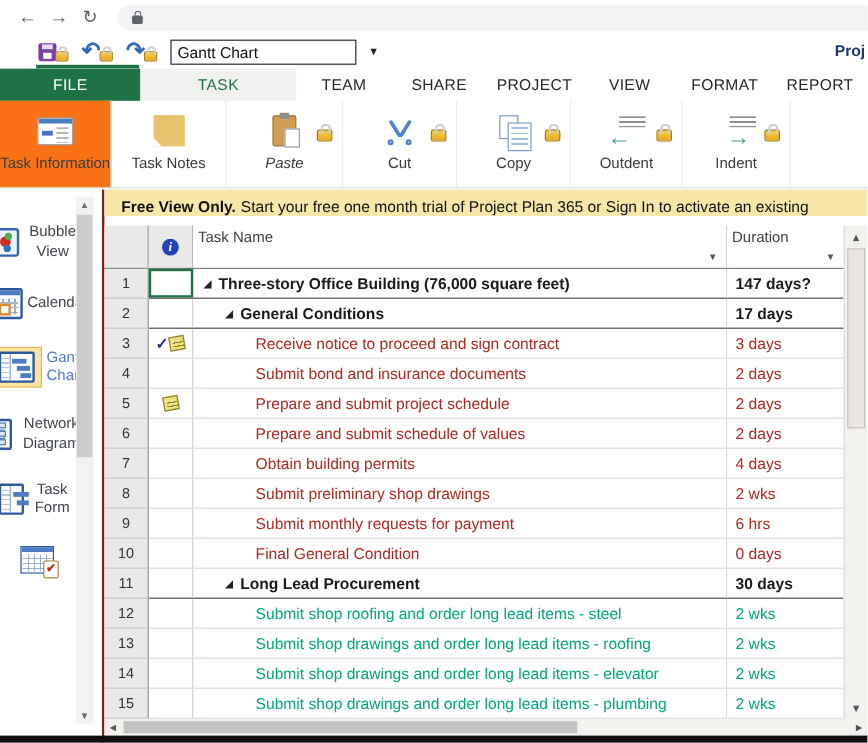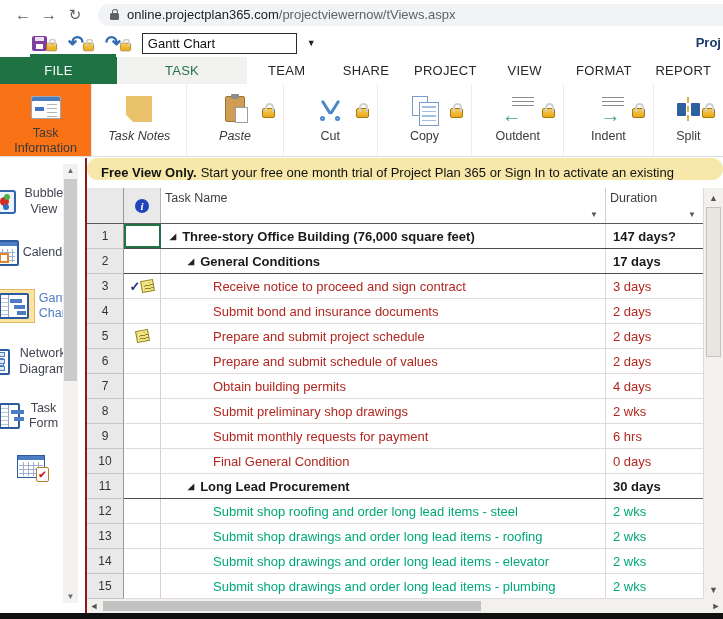--- a/index.html
+++ b/index.html
@@ -45,21 +45,21 @@
   .tab-rest { flex:1; }
 
   
   .ribbon { height:73px; display:flex; background:#fff; border-bottom:1px solid #dcdcdc; }
   .rgroup { position:relative; display:flex; flex-direction:column; align-items:center;
             padding-top:9px; border-right:1px solid #ededeb; }
   .rgroup.selected { background:#f97316; }
   .ricon-wrap { height:32px; display:flex; align-items:center; justify-content:center; }
   .rlabel { margin-top:4px; font-size:12.5px; color:#3a3a3a; text-align:center; line-height:1.2; }
   .rgroup .lock { position:absolute; top:24px; right:8px; }
-  .g1{width:93px;} .g2{width:96px;font-style:italic;} .g3{width:97px;font-style:italic;} .g4{width:95px;} .g5{width:95px;}
+  .g1{width:93px;} .g2{width:96px;} .g3{width:97px;font-style:italic;} .g4{width:95px;} .g5{width:95px;}
   .g6{width:93px;} .g7{width:90px;} .g8{width:70px; border-right:none;}
 
   .icon-taskinfo { position:relative; width:30px; height:23px; background:#fff; border:1px solid #9aa7b8;
                    border-radius:2px; box-shadow:inset 0 4px 0 #4a7cc0; }
   .icon-taskinfo::before { content:""; position:absolute; left:3px; top:10px; width:9px; height:4px; background:#4472c4; }
   .icon-taskinfo::after  { content:""; position:absolute; right:3px; top:7px; width:10px; height:13px;
       background:repeating-linear-gradient(to bottom,#b5b5b5 0 1.5px, transparent 1.5px 4px); }
   .icon-tasknotes { position:relative; width:26px; height:26px; background:#e9c26b; }
   .icon-tasknotes::after { content:""; position:absolute; left:0; bottom:0; border-left:7px solid #fff; border-top:7px solid transparent; }
   .icon-paste { position:relative; width:20px; height:26px; background:#cf9d54; border:1px solid #9b7433; border-radius:2px; }
@@ -124,21 +124,21 @@
       font-size:10px; color:#cc1f1f; font-weight:bold; }
   .side-scroll { position:absolute; left:63px; top:6px; bottom:16px; width:15px; background:#f4f2f0; }
   .ss-arrow { position:absolute; left:0; right:0; height:13px; display:flex; align-items:center; justify-content:center;
               font-size:8px; color:#6e6e6e; }
   .ss-up { top:0; } .ss-down { bottom:0; }
   .ss-thumb { position:absolute; left:1px; right:1px; top:15px; height:46%; background:#cbcbcb; }
 
   
   .main { position:absolute; left:85px; top:0; right:0; bottom:0; border-left:2px solid #8b1a1a; background:#fff; }
   .banner { height:22px; background:#f7e8a9; font-size:13px; color:#111; line-height:30px; padding-left:14px;
-            white-space:nowrap; overflow:hidden;border-radius:15px; }
+            white-space:nowrap; overflow:hidden; }
   .banner b { font-weight:bold; }
   .banner span { margin-left:4px; }
 
   .grid { position:absolute; top:30px; left:0; right:0; height:411px; }
   .gbody { position:absolute; left:0; top:0; right:20px; bottom:0; }
   .ghead { display:flex; height:36px; border-bottom:1px solid #5a5a5a; }
   .hc { position:relative; font-size:12.5px; color:#3f3f3f; padding:3px 4px; }
   .h-num { width:37px; background:#e9e9e9; border-right:1px solid #999; }
   .h-info { width:37px; background:#e9e9e9; border-right:1px solid #b5b5b5; display:flex; align-items:center; justify-content:center; }
   .h-name { flex:1; background:#fff; border-right:1px solid #cfcfcf; }
@@ -182,23 +182,20 @@
 </style>
 </head>
 <body>
 
 <div class="browser">
   <span class="bicon">←</span>
   <span class="bicon">→</span>
   <span class="bicon reload">↻</span>
   <div class="url-pill">
     <span class="mini-lock"></span>
-    <span class="url-text">
-      <span>online.projectplan365.com</span><span class="url-path">/projectviewernow/tViews.aspx</span>
-    </span>
   </div>
 </div>
 
 <div class="qat">
   <span class="qat-group">
     <span class="icon-floppy"></span>
     <span class="lock"></span>
   </span>
   <span class="qat-group">
     <span class="arrow-undo">↶</span>
@@ -273,30 +270,20 @@
     <span class="rlabel">Outdent</span>
     <span class="lock"></span>
   </div>
   <div class="rgroup g7">
     <span class="ricon-wrap">
         <span class="icon-dent indent">
           <span class="darr">→</span>
         </span>
       </span>
     <span class="rlabel">Indent</span>
-    <span class="lock"></span>
-  </div>
-  <div class="rgroup g8">
-    <span class="ricon-wrap">
-        <span class="icon-split">
-          <span class="sq"></span>
-          <span class="sq"></span>
-        </span>
-      </span>
-    <span class="rlabel">Split</span>
     <span class="lock"></span>
   </div>
 </div>
 
 <div class="content">
 
   <div class="sidebar">
     <div class="side-items">
       <div class="side-item">
         <span class="si si-bubble">

